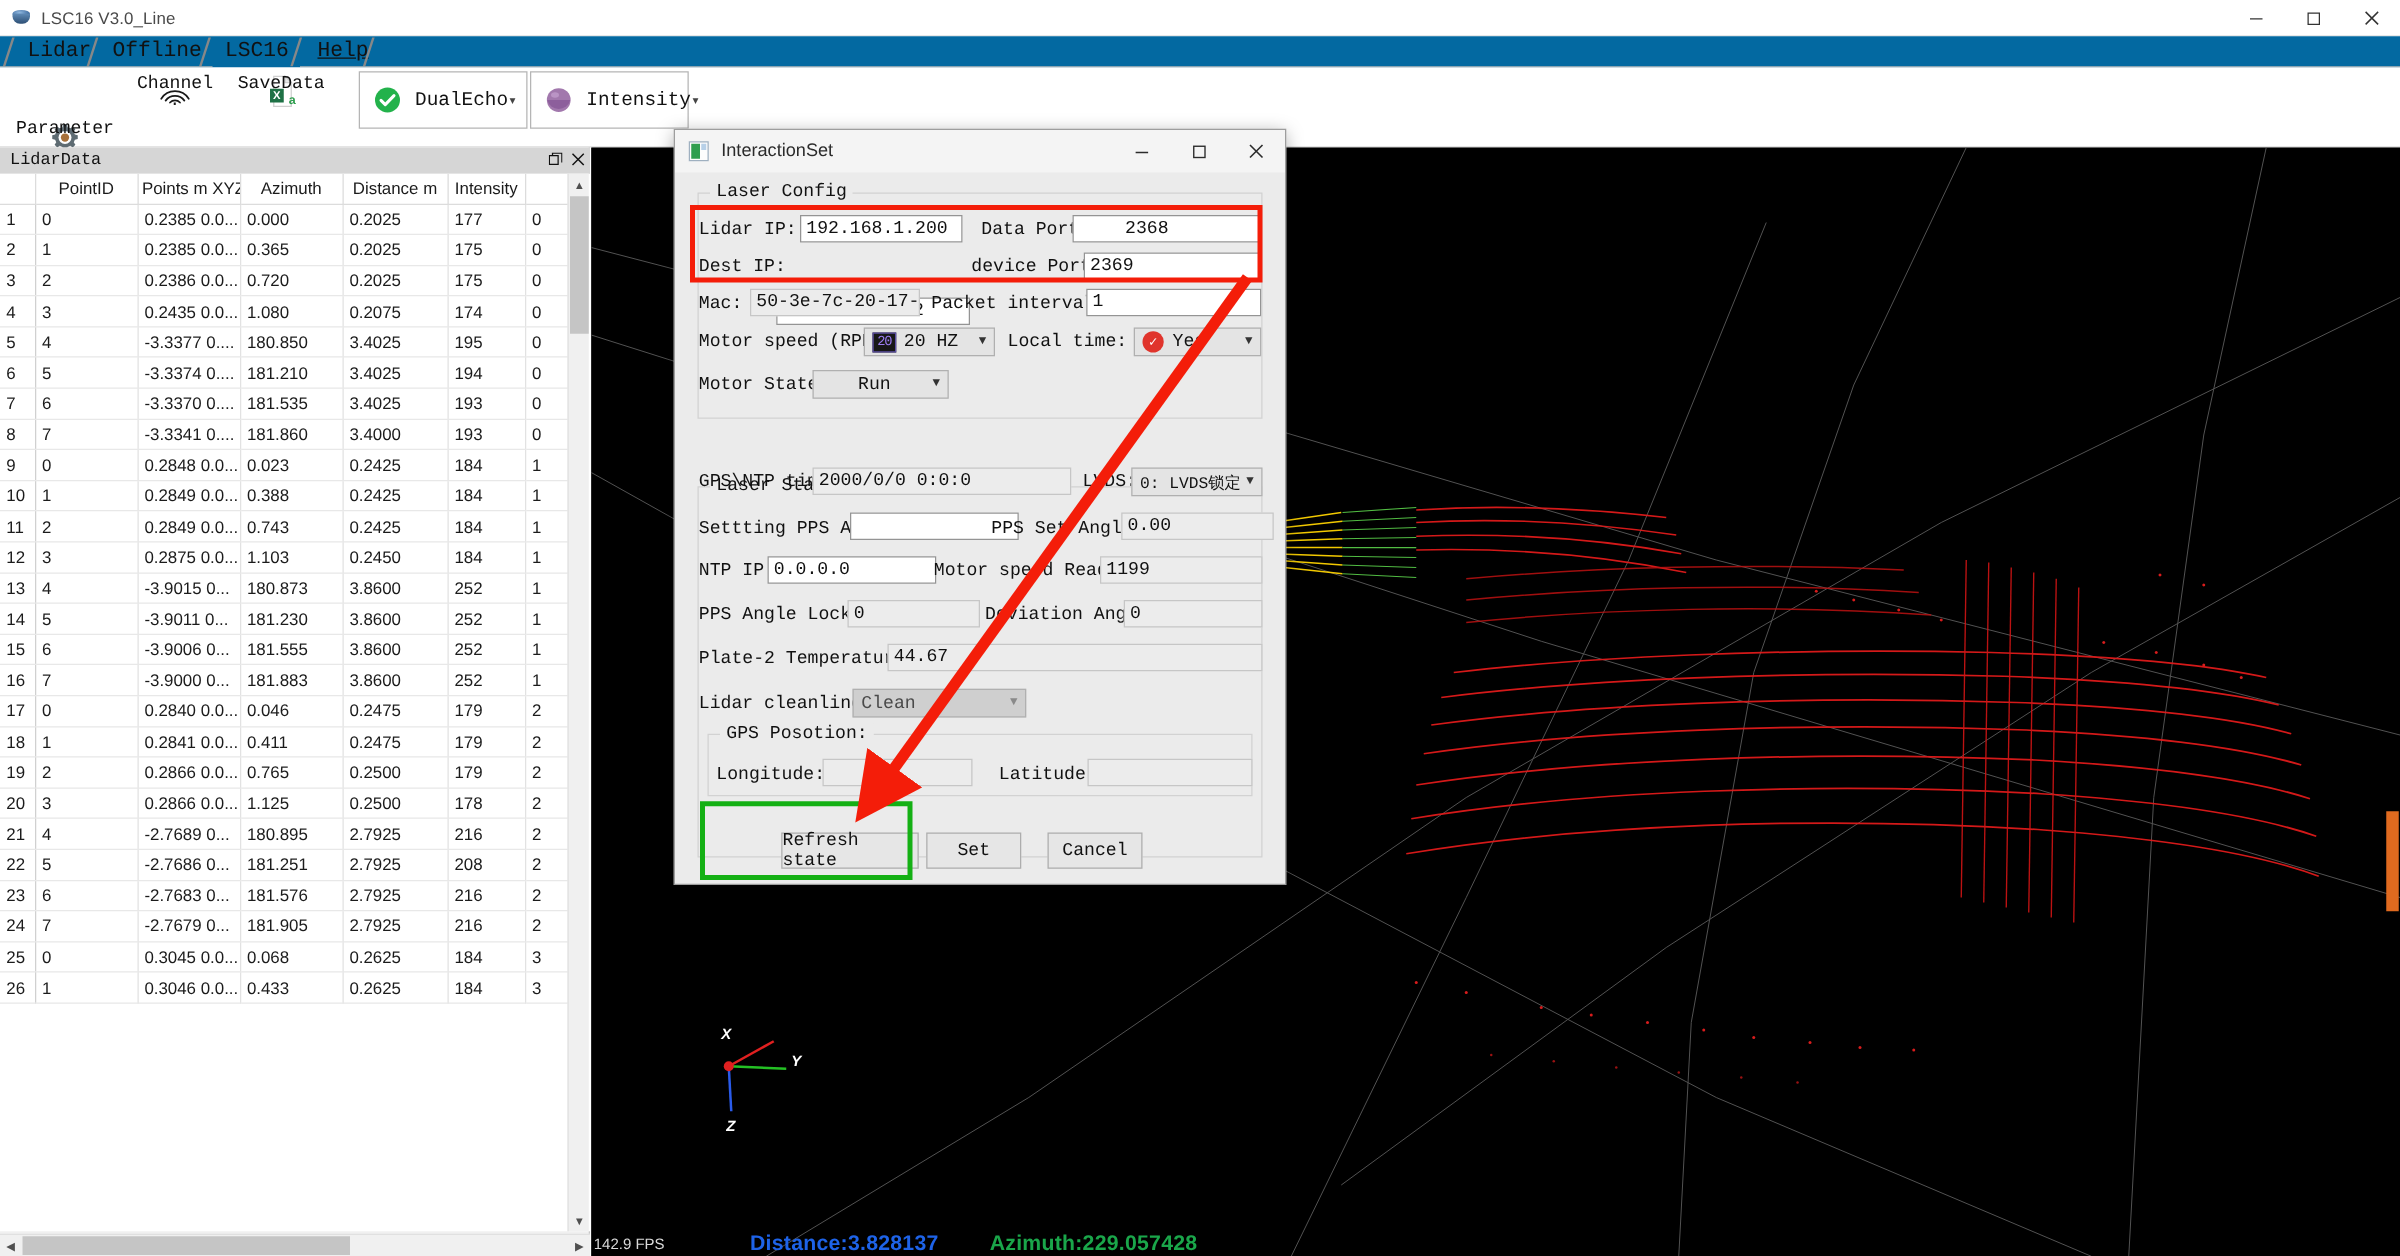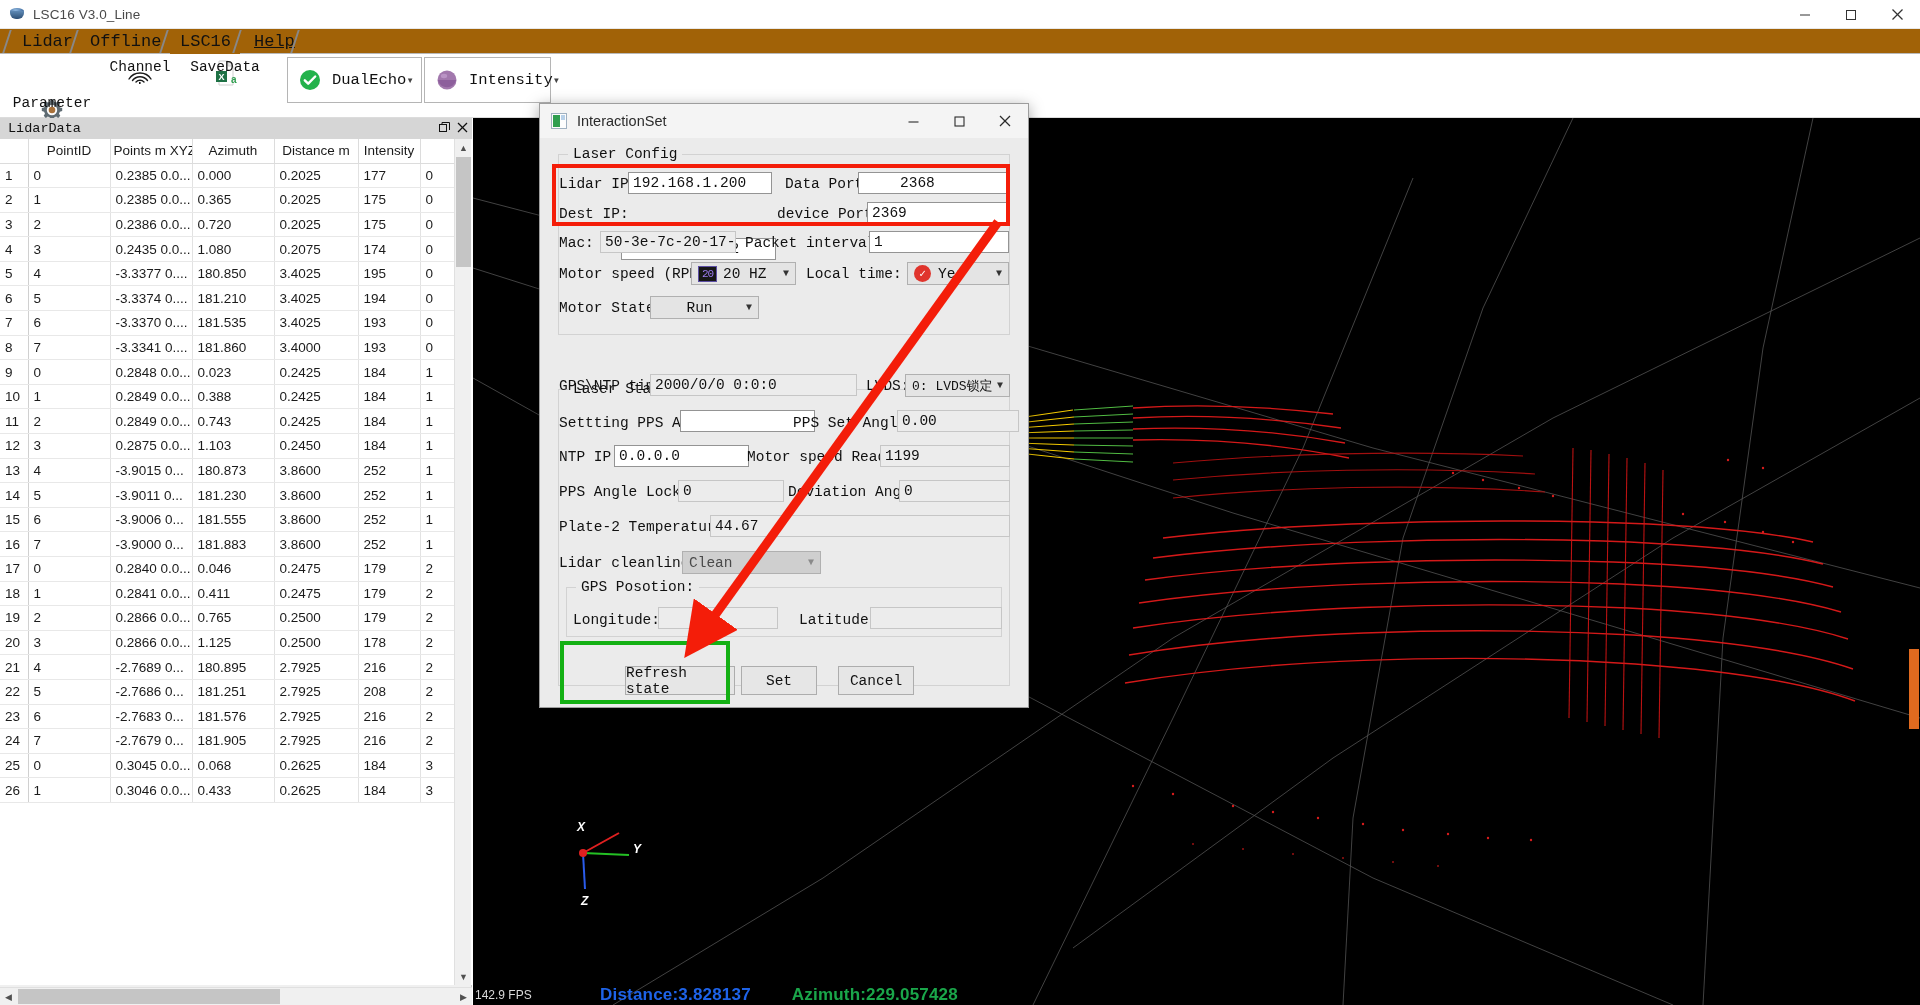--- a/index.html
+++ b/index.html
@@ -45,21 +45,21 @@
   }
   .win-btn {
     width: 46px; height: 29px; display: flex; align-items: center; justify-content: center;
     color: #333; font-size: 13px; line-height: 1;
   }
   .win-btn svg { display:block; }
 
   
   .tabstrip {
     position: absolute; left: 0; top: 29px; width: 1920px; height: 25px;
-    background: #a16207;
+    background: #0369a1;
   }
   .tab {
     position: absolute; top: 0; height: 25px;
     font-family: "Liberation Mono", monospace;
     font-size: 17px; color: #111;
     display: flex; align-items: center;
     padding: 0 10px;
   }
   .tabstrip .sep {
     position: absolute; top: 1px; width: 2px; height: 23px;
@@ -824,21 +824,21 @@
             </svg>
         </div>
       </div>
     </div>
 
     <div class="group" style="left:18px; top:50px; width:452px; height:181px;">
       <span class="glegend">Laser Config</span>
     </div>
 
     <div class="lbl" style="left:19px; top:72px;">Lidar IP:</div>
-    <div class="txt plain" style="left:88px; top:68px; width:144px;">192.168.1.200</div>
+    <div class="txt plain" style="left:100px; top:68px; width:130px;">192.168.1.200</div>
     <div class="lbl" style="left:245px; top:72px;">Data Port:</div>
     <div class="txt plain" style="left:318px; top:68px; width:151px;padding-left:41px;">2368</div>
 
     <div class="lbl" style="left:19px; top:102px;">Dest IP:</div>
     <div class="txt plain" style="left:81px; top:98px; width:155px;margin-top:36px;">192.168.1.102</div>
     <div class="lbl" style="left:237px; top:102px;">device Port:</div>
     <div class="txt plain" style="left:327px; top:98px; width:142px;">2369</div>
 
     <div class="lbl" style="left:19px; top:131px;">Mac:</div>
     <div class="txt ro" style="left:60px; top:127px; width:136px;">50-3e-7c-20-17-28</div>

